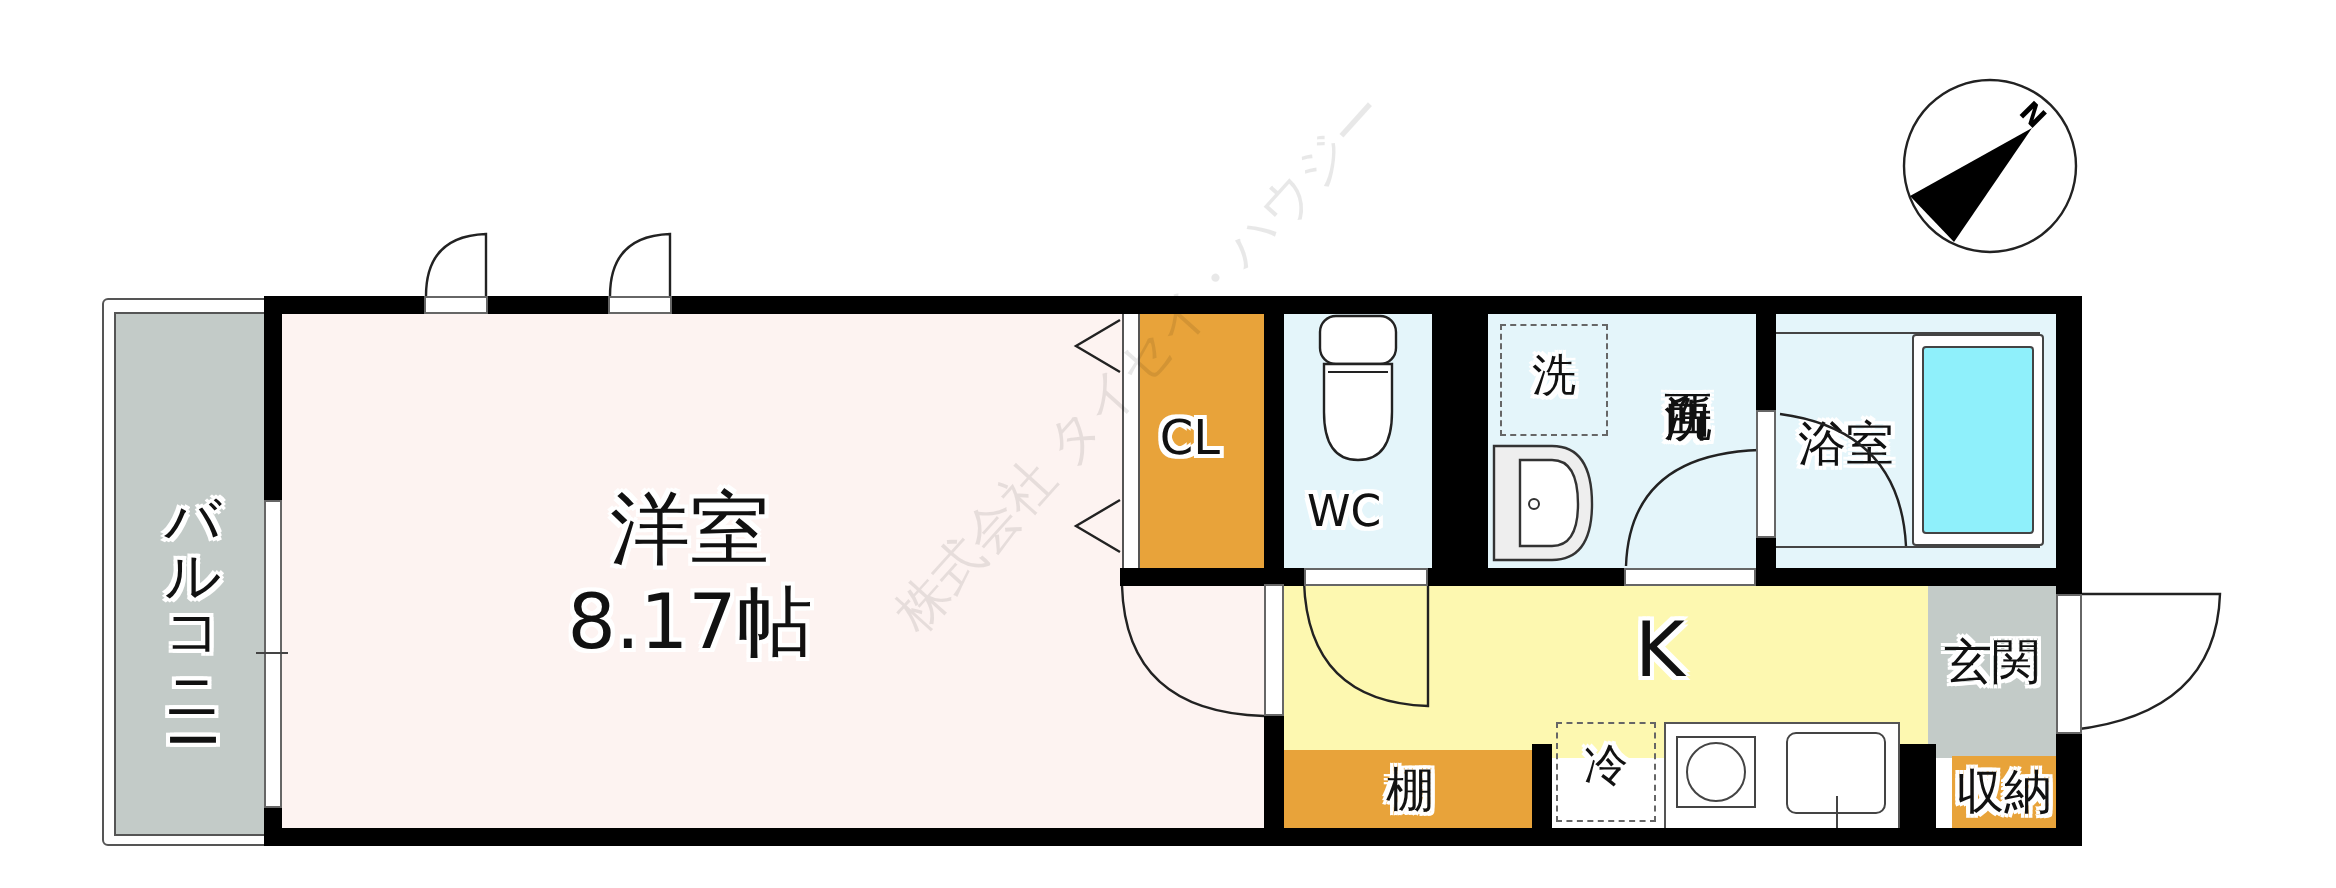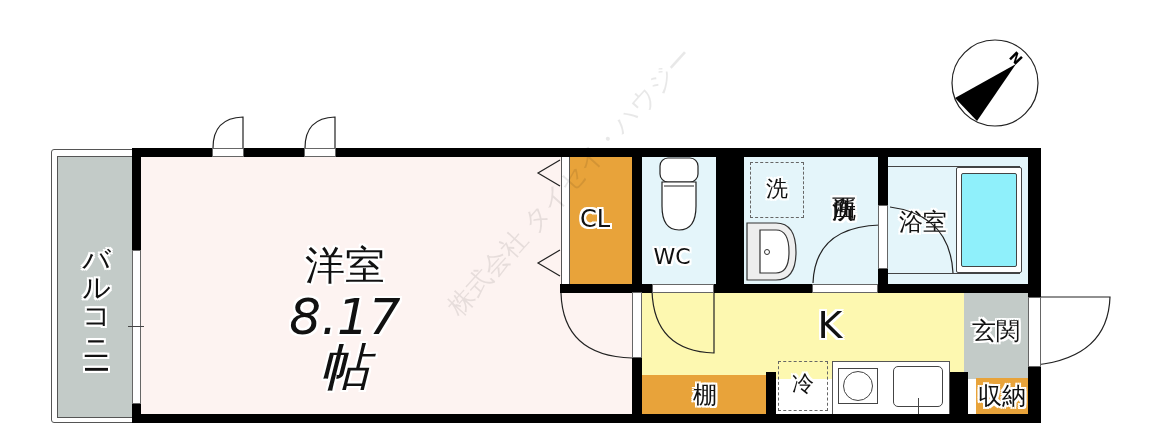--- a/index.html
+++ b/index.html
@@ -22,21 +22,21 @@
   </svg>
   <span class="abs" style="left:60px;top:12px;font-size:14px;font-weight:bold;transform:rotate(45deg);">N</span>
 </div>
 
 <div class="abs" style="left:51px;top:149px;width:85px;height:274px;border:1px solid #555;border-radius:3px;background:#fff;"></div>
 <div class="room" style="left:57px;top:156px;width:78px;height:262px;background:#c3cbc8;border:1px solid #555;box-sizing:border-box;"></div>
 <div class="lbl" style="left:80px;top:228px;width:30px;font-size:28px;writing-mode:vertical-rl;">バルコニー</div>
 
 <div class="room" style="left:140px;top:156px;width:500px;height:258px;background:#fdf3f1;"></div>
 <div class="lbl" style="left:285px;top:245px;width:120px;font-size:40px;">洋室</div>
-<div class="lbl" style="left:270px;top:292px;width:150px;font-size:50px;font-style:italic;">8.17帖</div>
+<div class="lbl" style="left:270px;top:292px;width:150px;font-size:38px;">8.17帖</div>
 
 <div class="room" style="left:570px;top:156px;width:62px;height:128px;background:#e8a33a;"></div>
 <div class="abs" style="left:561px;top:156px;width:9px;height:128px;background:#fff;border-left:1px solid #555;border-right:1px solid #555;"></div>
 <div class="lbl" style="left:570px;top:207px;width:50px;font-size:24px;">CL</div>
 <svg style="left:536px;top:160px;" width="26" height="120">
   <polyline points="24,0 2,13 24,26" fill="none" stroke="#222" stroke-width="1.2"></polyline>
   <polyline points="24,90 2,103 24,116" fill="none" stroke="#222" stroke-width="1.2"></polyline>
 </svg>
 
 <div class="room" style="left:642px;top:156px;width:74px;height:128px;background:#e4f5fa;"></div>

